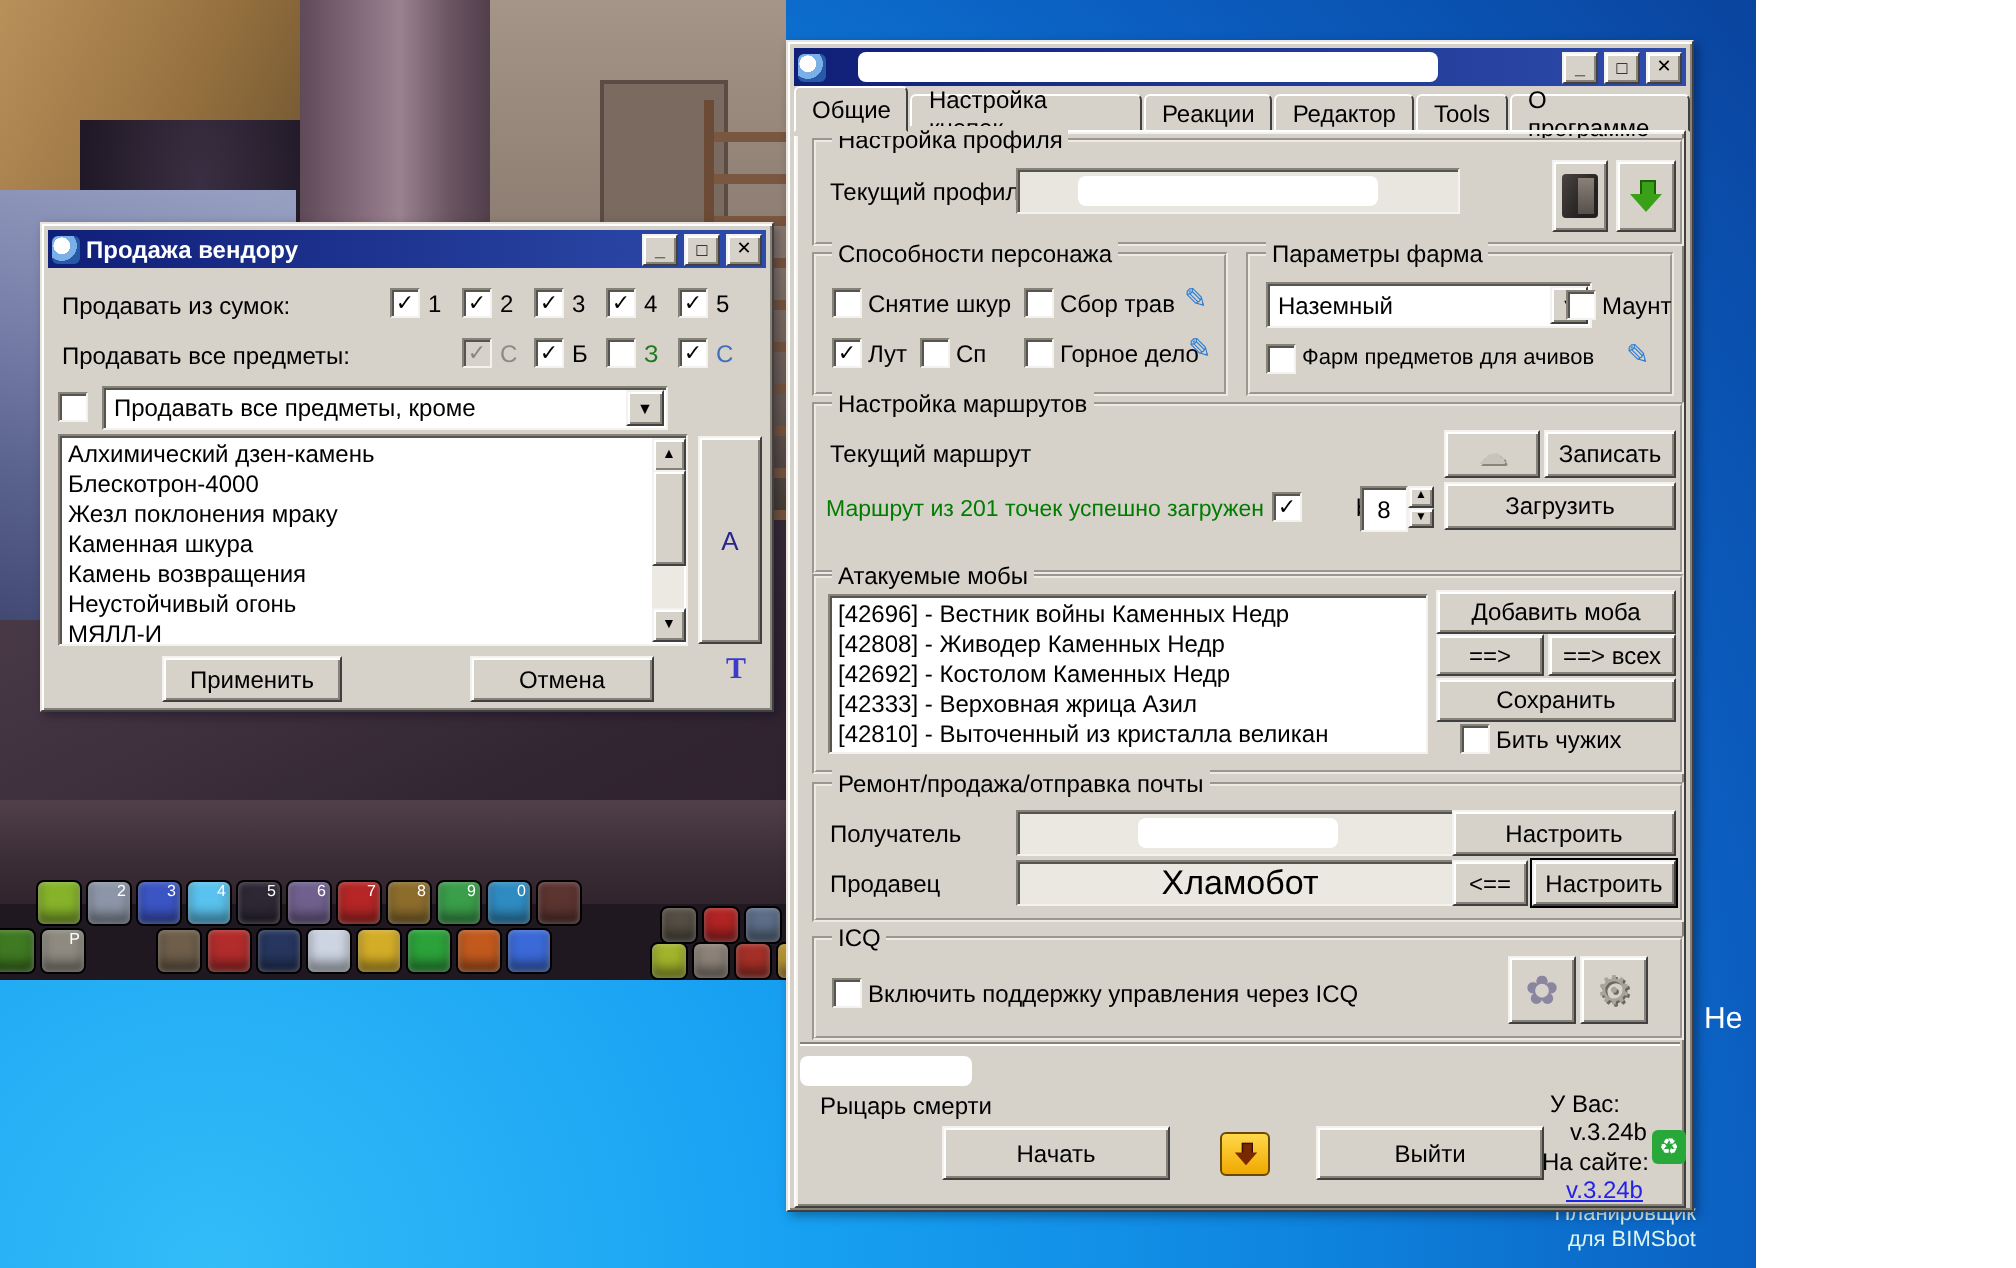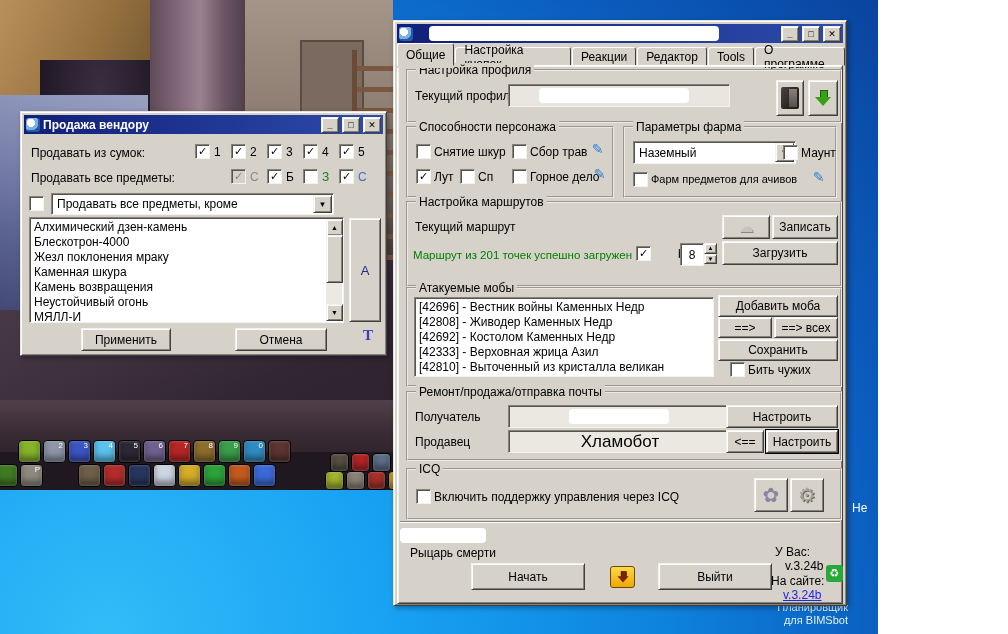--- a/index.html
+++ b/index.html
@@ -3,21 +3,21 @@
 <meta charset="utf-8">
 <style>
   html,body{margin:0;padding:0;background:#777;}
   #screen{position:relative;width:1008px;height:634px;background:#fff;overflow:hidden;
           font-family:"Liberation Sans","DejaVu Sans",sans-serif;font-size:12px;color:#000;}
   .abs{position:absolute;}
 
   
   .desk{left:0;top:0;width:878px;height:634px;
     background:radial-gradient(circle at 12% 100%, #32bcf8 0%, #17a0f2 30%, #0e84de 55%, #0b5ec0 78%, #0a449e 100%);}
-  .hint-ne{left:852px;top:501px;color:#fff;font-size:12px;}
+  .hint-ne{left:852px;top:501px;color:#fff;font-size:15px;}
   .sched{left:738px;top:601px;width:110px;text-align:right;color:#ddf4ec;font-size:11px;line-height:13px;}
 
   
   .game{left:0;top:0;width:393px;height:490px;overflow:hidden;}
   .g-base{left:0;top:0;right:0;bottom:0;background:linear-gradient(155deg,#6a5a6e 0%,#53424f 30%,#433441 55%,#332633 75%,#2a1f28 100%);}
   .g-gold{left:0;top:0;width:185px;height:150px;background:linear-gradient(115deg,#b8905a,#96713f 45%,#6e5430 80%);}
   .g-door{left:40px;top:60px;width:120px;height:160px;background:radial-gradient(ellipse at 50% 20%,#3a2f42,#201826 70%);}
   .g-column{left:150px;top:0;width:100px;height:270px;background:linear-gradient(90deg,#5f4a58,#8a7080 35%,#9a8290 50%,#6a5462 75%,#4a3a46);}
   .g-rwall{left:245px;top:0;width:148px;height:255px;background:linear-gradient(180deg,#a49588 0%,#8d7d72 45%,#6a5c54 80%,#4a4038);}
   .g-panel{left:300px;top:40px;width:60px;height:130px;background:#7a6a60;border:2px solid #5a4c44;}

